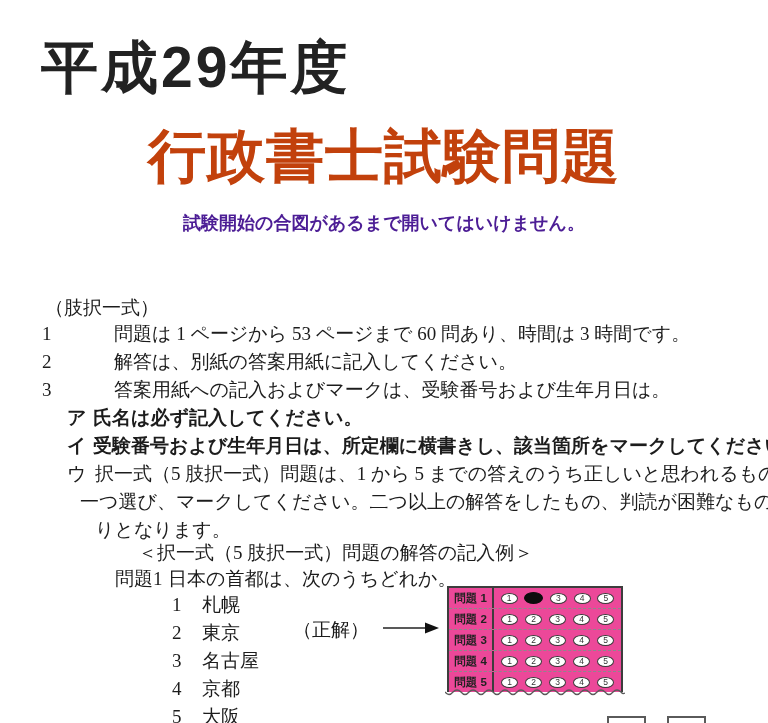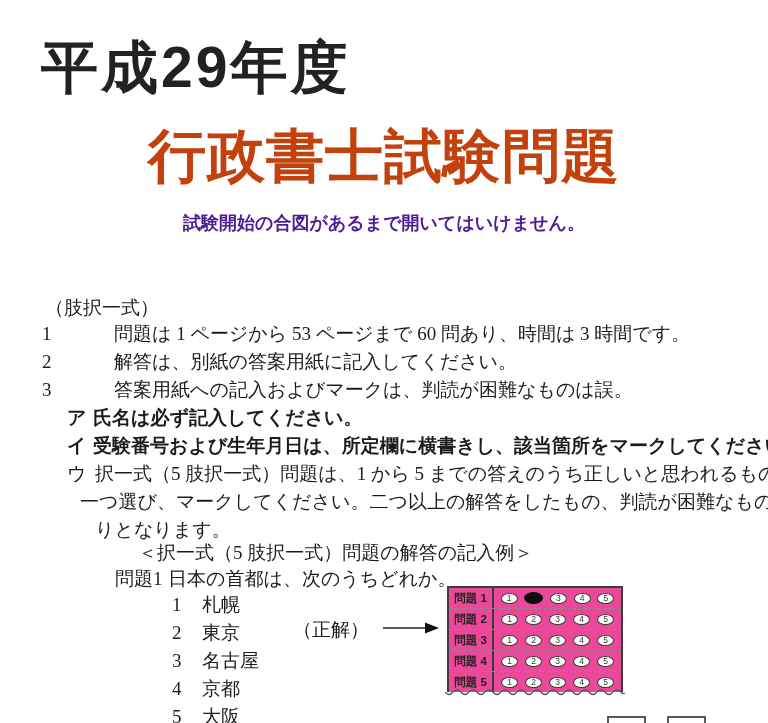--- a/index.html
+++ b/index.html
@@ -89,21 +89,21 @@
   <div class="abs body-line item item1">
     <span class="num">1</span>
     <span class="txt">問題は 1 ページから 53 ページまで 60 問あり、時間は 3 時間です。</span>
   </div>
   <div class="abs body-line item item2">
     <span class="num">2</span>
     <span class="txt">解答は、別紙の答案用紙に記入してください。</span>
   </div>
   <div class="abs body-line item item3">
     <span class="num">3</span>
-    <span class="txt">答案用紙への記入およびマークは、判読が困難なものは誤。</span>
+    <span class="txt">答案用紙への記入およびマークは、受験番号および生年月日は。</span>
   </div>
 
   <div class="abs body-line sub subA gothic">
     <span class="mk">ア</span>
     <span class="txt">氏名は必ず記入してください。</span>
   </div>
   <div class="abs body-line sub subB gothic">
     <span class="mk">イ</span>
     <span class="txt">受験番号および生年月日は、所定欄に横書きし、該当箇所をマークしてください。</span>
   </div>

